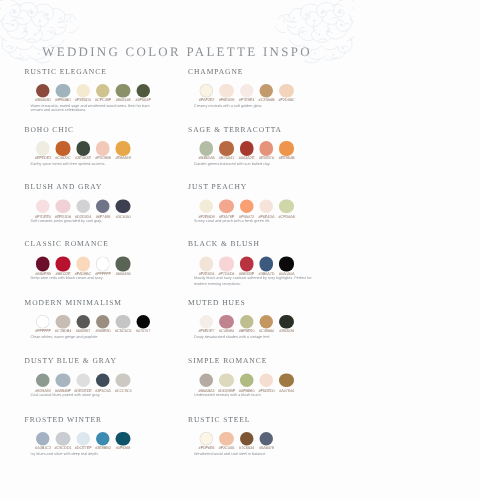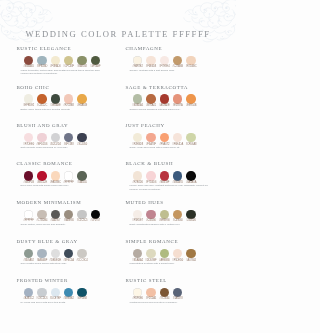--- a/index.html
+++ b/index.html
@@ -134,21 +134,21 @@
 <circle cx="20.4" cy="25.2" r="0.9"></circle>
 <circle cx="27" cy="27.6" r="0.8"></circle>
 <circle cx="39" cy="26.2" r="0.75"></circle>
 <circle cx="10.2" cy="37.4" r="0.8"></circle>
 <circle cx="16.8" cy="42" r="0.7"></circle>
 <circle cx="29.8" cy="41" r="0.7"></circle>
 <circle cx="4.4" cy="16.6" r="0.7"></circle>
 <circle cx="52.4" cy="18.4" r="0.6"></circle>
 </g>
 </svg>
-<div id="page-title">WEDDING COLOR PALETTE FFFFFF</div>
+<div id="page-title">WEDDING COLOR PALETTE INSPO</div>
 <div class="pal" style="left:16.4px;top:46.0px;">
   <div class="pal-title">RUSTIC ELEGANCE</div>
   <div class="sw-row">
     <span class="sw" style="left: 7.6px; background-color: rgb(139, 74, 61);"></span>
     <span class="sw" style="left: 20.9px; background-color: rgb(159, 180, 189);"></span>
     <span class="sw" style="left: 34.3px; background-color: rgb(243, 234, 208);"></span>
     <span class="sw" style="left: 47.6px; background-color: rgb(207, 196, 143);"></span>
     <span class="sw" style="left: 61px; background-color: rgb(138, 145, 104);"></span>
     <span class="sw" style="left: 74.3px; background-color: rgb(79, 90, 63);"></span>
   </div>

